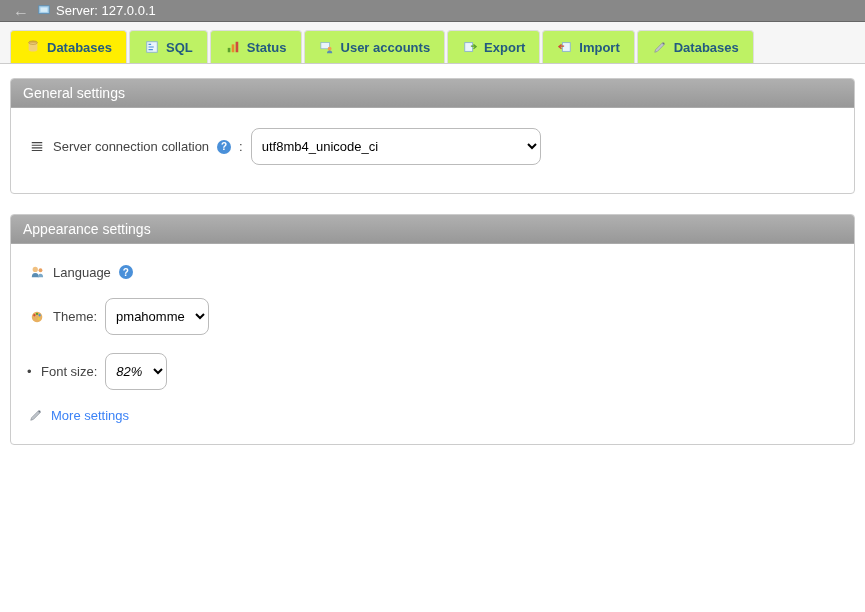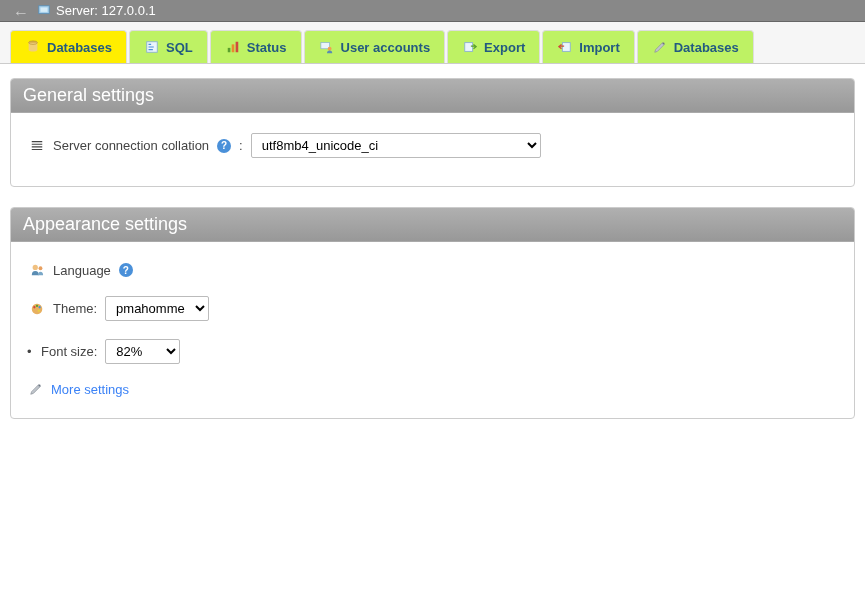--- a/index.html
+++ b/index.html
@@ -80,21 +80,21 @@
     .panel {
       border: 1px solid #ccc;
       border-radius: 4px;
       margin-bottom: 20px;
       overflow: hidden;
       background: #fff;
     }
     .panel-header {
       background: linear-gradient(to bottom, #b0b0b0, #989898);
       color: #fff;
-      font-size: 18px;
+      font-size: 14px;
       font-weight: normal;
       padding: 6px 12px;
       border-bottom: 1px solid #aaa;
     }
     .panel-body {
       padding: 20px 18px;
     }
     .form-row {
       display: flex;
       align-items: center;
@@ -124,38 +124,39 @@
       color: #fff;
       font-size: 10px;
       font-weight: bold;
       display: inline-flex;
       align-items: center;
       justify-content: center;
       cursor: pointer;
       flex-shrink: 0;
     }
     select {
-      padding: 3px 6px;
+      padding: 9px 6px;
       border: 1px solid #bbb;
-      border-radius: 2px;
+      border-radius: 8px;
       font-size: 13px;
       background: #fff;
       cursor: pointer;
     }
     select.wide {
       width: 290px;
     }
     select.med {
       width: 275px;
     }
     select.small {
       width: 104px;
     }
     select.xsmall {
-      width: 75px;
+      width: 62px;
+      font-style: italic;
     }
     .bullet {
       padding-left: 12px;
       position: relative;
       text-align: center;
     }
     .bullet::before {
       content: "•";
       position: absolute;
       left: -2px;

